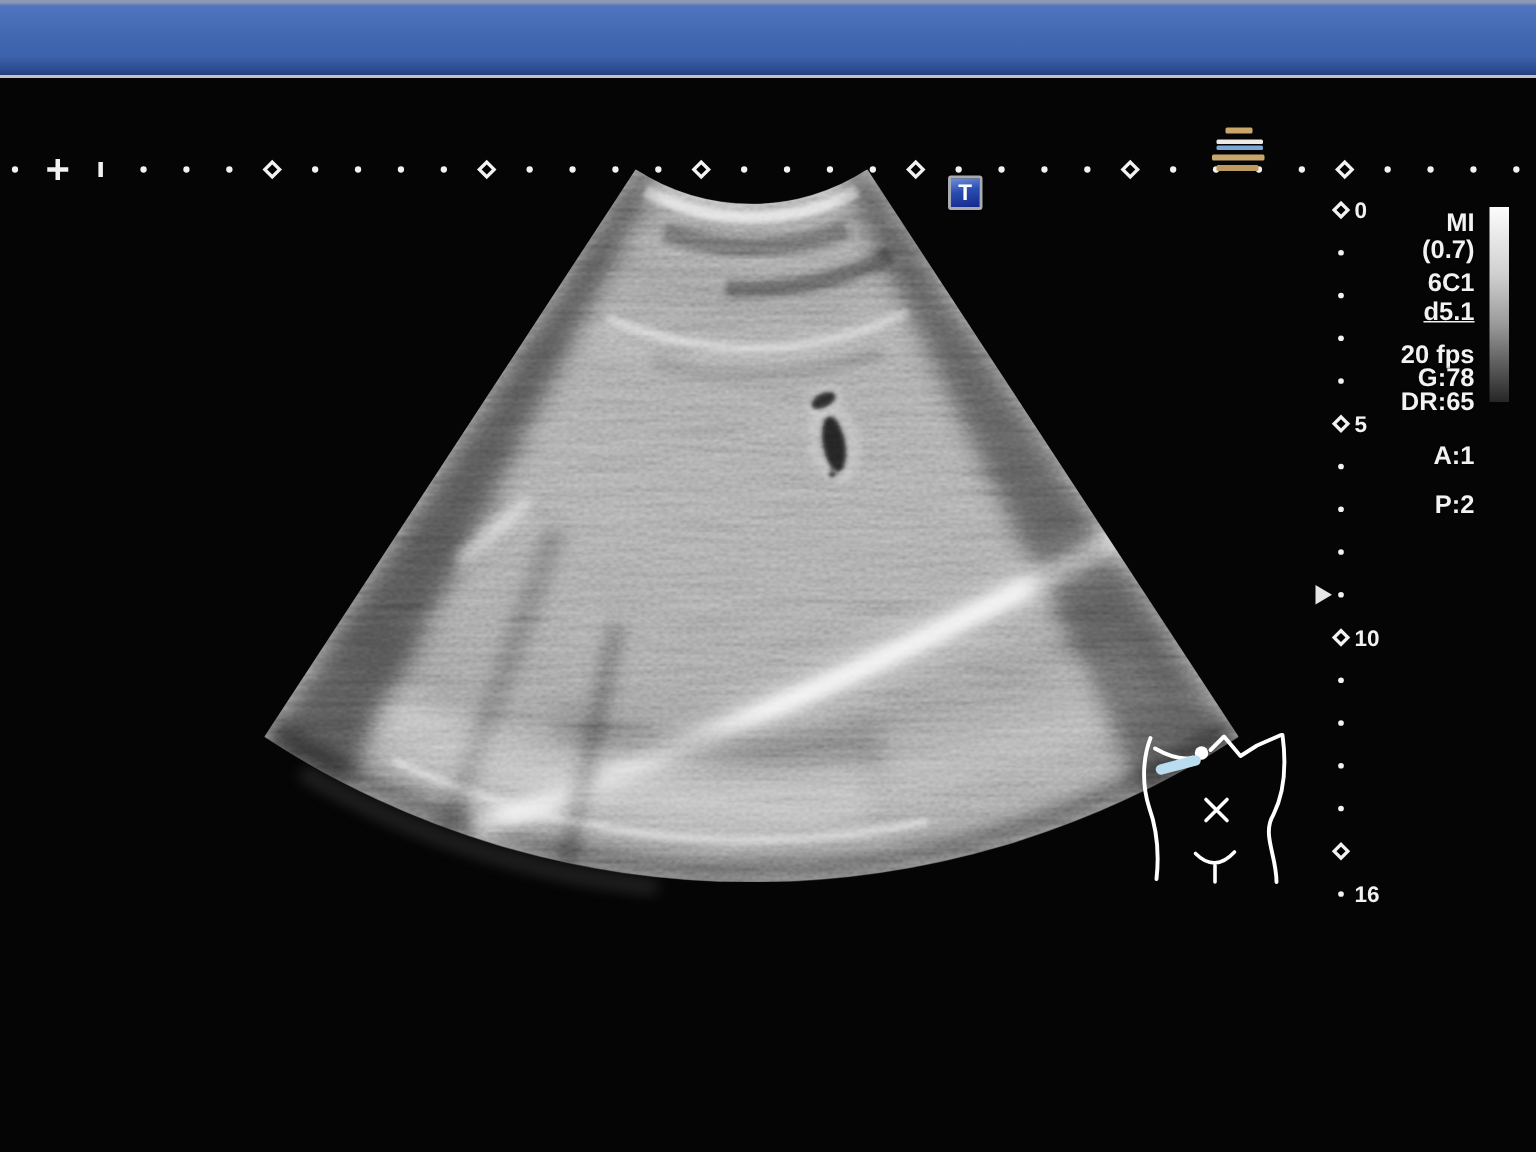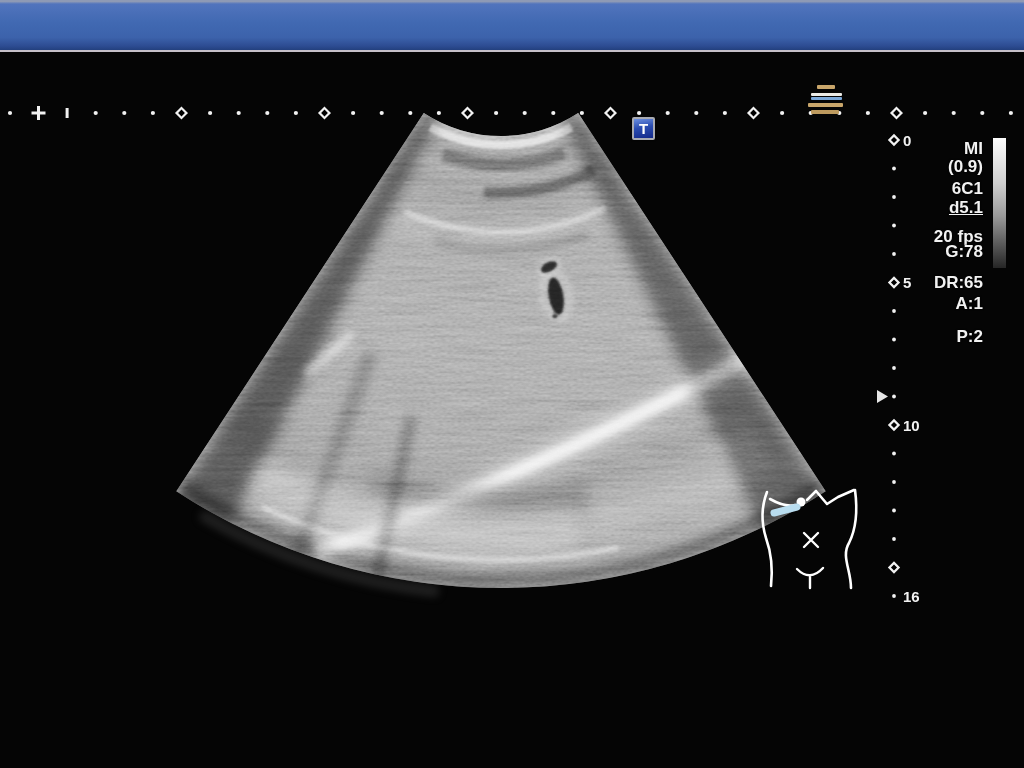--- a/index.html
+++ b/index.html
@@ -30,21 +30,21 @@
   .tgc-b4{margin-left:2px;width:35px;height:4px;background:#c9a66b;margin-bottom:3px;}
   .tgc-b5{margin-left:5px;width:28px;height:4px;background:#bd9a5e;}
   
   .status-panel{position:absolute;top:0;right:41px;width:140px;height:400px;}
   .status-panel .line{
     position:absolute;right:0;white-space:nowrap;
     color:#f2f2f2;font-size:17px;font-weight:bold;text-shadow:0 0 2px #000;
     letter-spacing:0px;
   }
   .l-mi{top:139px;} .l-miv{top:157px;} .l-xd{top:179px;} .l-dep{top:198px;text-decoration:underline;}
-  .l-fps{top:227px;} .l-gain{top:242px;text-align:center;} .l-dr{top:273px;} .l-a{top:294px;} .l-p{top:327px;}
+  .l-fps{top:227px;} .l-gain{top:242px;text-align:center;} .l-dr{top:258px;} .l-a{top:294px;} .l-p{top:327px;}
   svg{position:absolute;left:0;top:0;}
   .noise{mix-blend-mode:overlay;}
 </style>
 </head>
 <body>
 
 <div class="screen">
 
   <div class="top-bar"></div>
 
@@ -233,21 +233,21 @@
   <div class="tgc-icon">
     <div class="b tgc-b1"></div>
     <div class="b tgc-b2"></div>
     <div class="b tgc-b3"></div>
     <div class="b tgc-b4"></div>
     <div class="b tgc-b5"></div>
   </div>
 
   <div class="status-panel">
     <div class="line l-mi">MI</div>
-    <div class="line l-miv">(0.9)</div>
+    <div class="line l-miv">(0.7)</div>
     <div class="line l-xd">6C1</div>
     <div class="line l-dep">d5.1</div>
     <div class="line l-fps">20 fps</div>
     <div class="line l-gain">G:78</div>
     <div class="line l-dr">DR:65</div>
     <div class="line l-a">A:1</div>
     <div class="line l-p">P:2</div>
   </div>
 
 </div>

